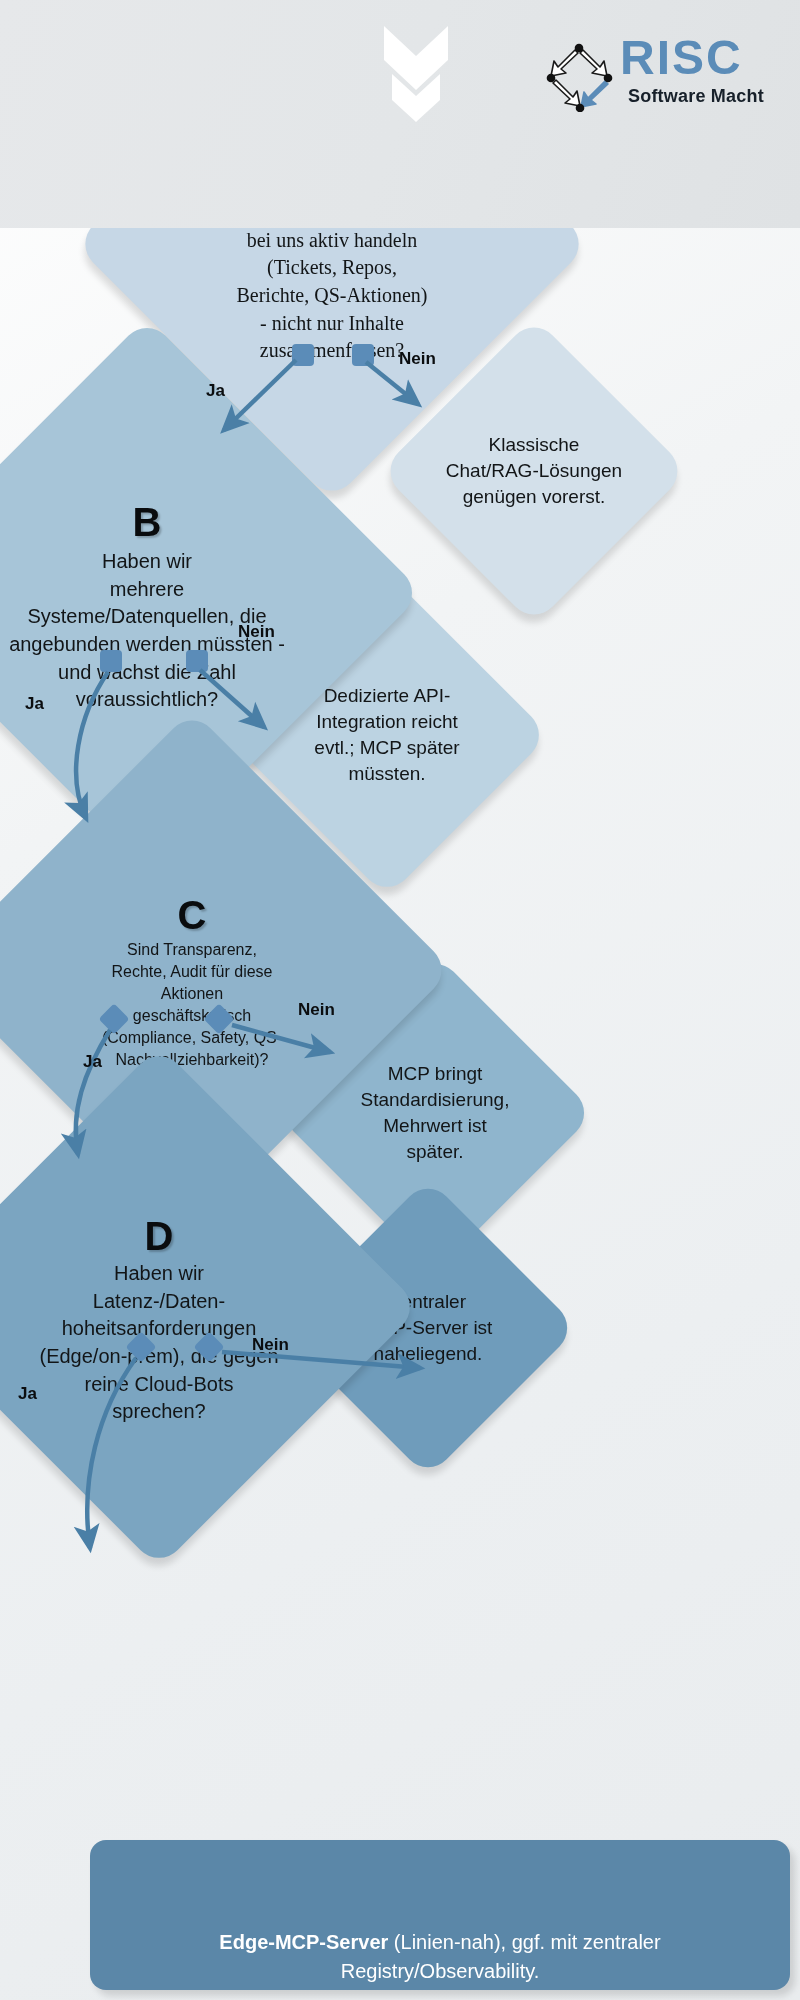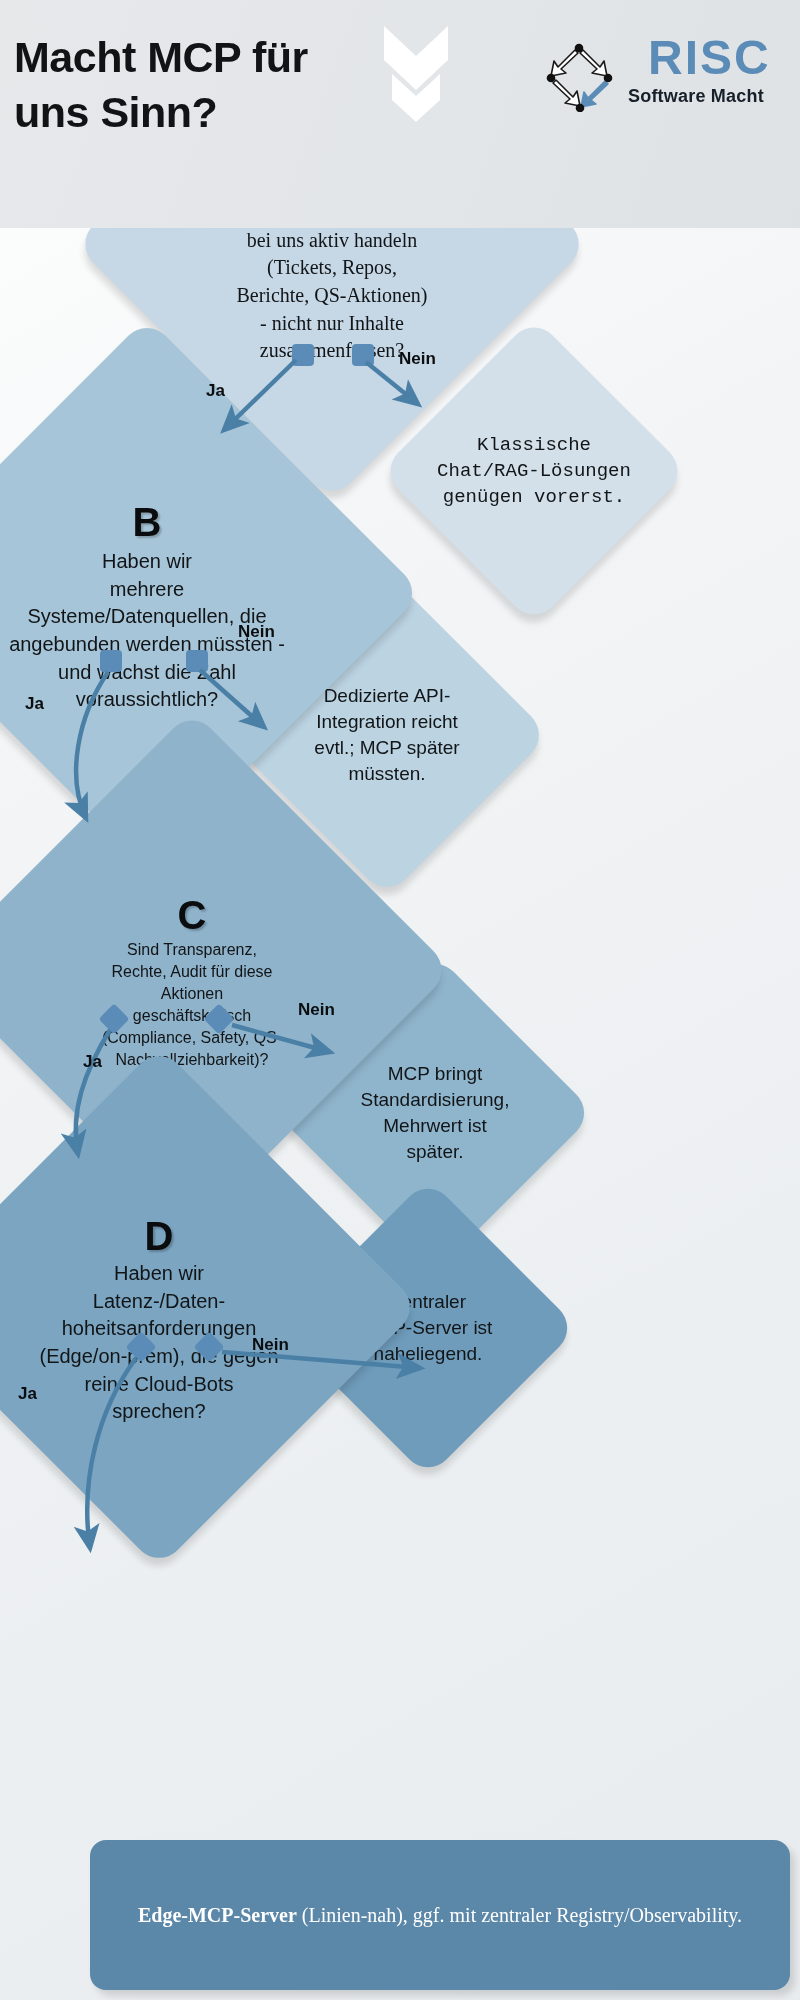--- a/index.html
+++ b/index.html
@@ -30,21 +30,20 @@
     color: #111314; letter-spacing: -0.5px;
   }
 
   
   #logo { position: absolute; right: 18px; top: 36px; width: 240px; height: 86px; }
   #logo .mark { position: absolute; left: 0; top: 4px; width: 76px; height: 72px; }
   #logo .wordmark {
     position: absolute; left: 78px; top: -2px;
     font-size: 48px; font-weight: bold; color: #5b8cb8; letter-spacing: 2px;
     line-height: 1;
-    margin-left: 28px;
   }
   #logo .sub {
     position: absolute; left: 86px; top: 50px;
     font-size: 18px; font-weight: bold; color: #17202a; letter-spacing: .2px;
   }
 
   
   #chevrons { position: absolute; left: 384px; top: 26px; width: 64px; height: 108px; z-index: 50; }
 
   
@@ -94,21 +93,21 @@
   #nodeC .node-body { font-size: 16px; }
   #nodeC .diamond-text { padding-top: 26px; }
 
   #nodeD { left: -26px; top: 1122px; width: 370px; height: 370px; z-index: 20; }
   #nodeD .diamond-shape { background: #7ba5c1; }
   #nodeD .node-letter { font-size: 40px; margin-bottom: 4px; }
   #nodeD .node-body { font-size: 20px; }
   #nodeD .diamond-text { padding-top: 28px; }
 
   
-  #out1 { left: 425px; top: 362px; width: 218px; height: 218px; z-index: 18; font-family: Liberation Mono, monospace; }
+  #out1 { left: 425px; top: 362px; width: 218px; height: 218px; z-index: 18; }
   #out1 .diamond-shape { background: #d3e0ea; }
   #out1 .node-body { font-size: 19px; }
 
   #out2 { left: 272px; top: 620px; width: 230px; height: 230px; z-index: 18; }
   #out2 .diamond-shape { background: #bcd3e2; }
   #out2 .node-body { font-size: 19px; }
 
   #out3 { left: 322px; top: 1000px; width: 226px; height: 226px; z-index: 18; }
   #out3 .diamond-shape { background: #8fb5cd; }
   #out3 .node-body { font-size: 19px; }
@@ -117,25 +116,24 @@
   #out4 .diamond-shape { background: #6f9cbb; }
   #out4 .node-body { font-size: 19px; }
 
   
   #final {
     position: absolute; left: 90px; top: 1840px;
     width: 700px; height: 150px;
     background: #5b87a8;
     border-radius: 16px;
     box-shadow: 5px 6px 7px rgba(0,0,0,0.13);
-    display: flex; align-items: center; justify-content: center;
+    display: flex; align-items: flex-end; justify-content: center;
     text-align: center;
     z-index: 18;
-    padding: 16px 40px;
-    font-family: Liberation Serif, serif;
+    padding: 4px 40px;
   }
   #final .txt { font-size: 20px; color: #ffffff; line-height: 1.45; }
   #final .txt b { color: #ffffff; font-weight: bold; }
 
   
   .edge-label {
     position: absolute;
     font-size: 17px; font-weight: bold; color: #0b0d0f;
     z-index: 35;
   }
@@ -287,22 +285,20 @@
   <div class="edge-label" id="lblJaA">Ja</div>
   <div class="edge-label" id="lblNeinA">Nein</div>
   <div class="edge-label" id="lblJaB">Ja</div>
   <div class="edge-label" id="lblNeinB">Nein</div>
   <div class="edge-label" id="lblJaC">Ja</div>
   <div class="edge-label" id="lblNeinC">Nein</div>
   <div class="edge-label" id="lblJaD">Ja</div>
   <div class="edge-label" id="lblNeinD">Nein</div>
 
   <div id="header">
-    <div id="title">Macht MCP
-für uns Sinn?</div>
 
     <div id="logo">
       <svg class="mark" viewBox="0 0 76 72">
 
         <path d="M33 10 L16 27 L12 21 L9 36 L24 33 L19 29 L36 13 Z" fill="#ffffff" stroke="#1a1a1a" stroke-width="1.6" stroke-linejoin="round"></path>
 
         <path d="M41 10 L58 27 L62 21 L65 36 L50 33 L55 29 L38 13 Z" fill="#ffffff" stroke="#1a1a1a" stroke-width="1.6" stroke-linejoin="round"></path>
 
         <path d="M14 40 L31 57 L35 51 L38 66 L23 63 L28 59 L11 43 Z" fill="#ffffff" stroke="#1a1a1a" stroke-width="1.6" stroke-linejoin="round"></path>
 

